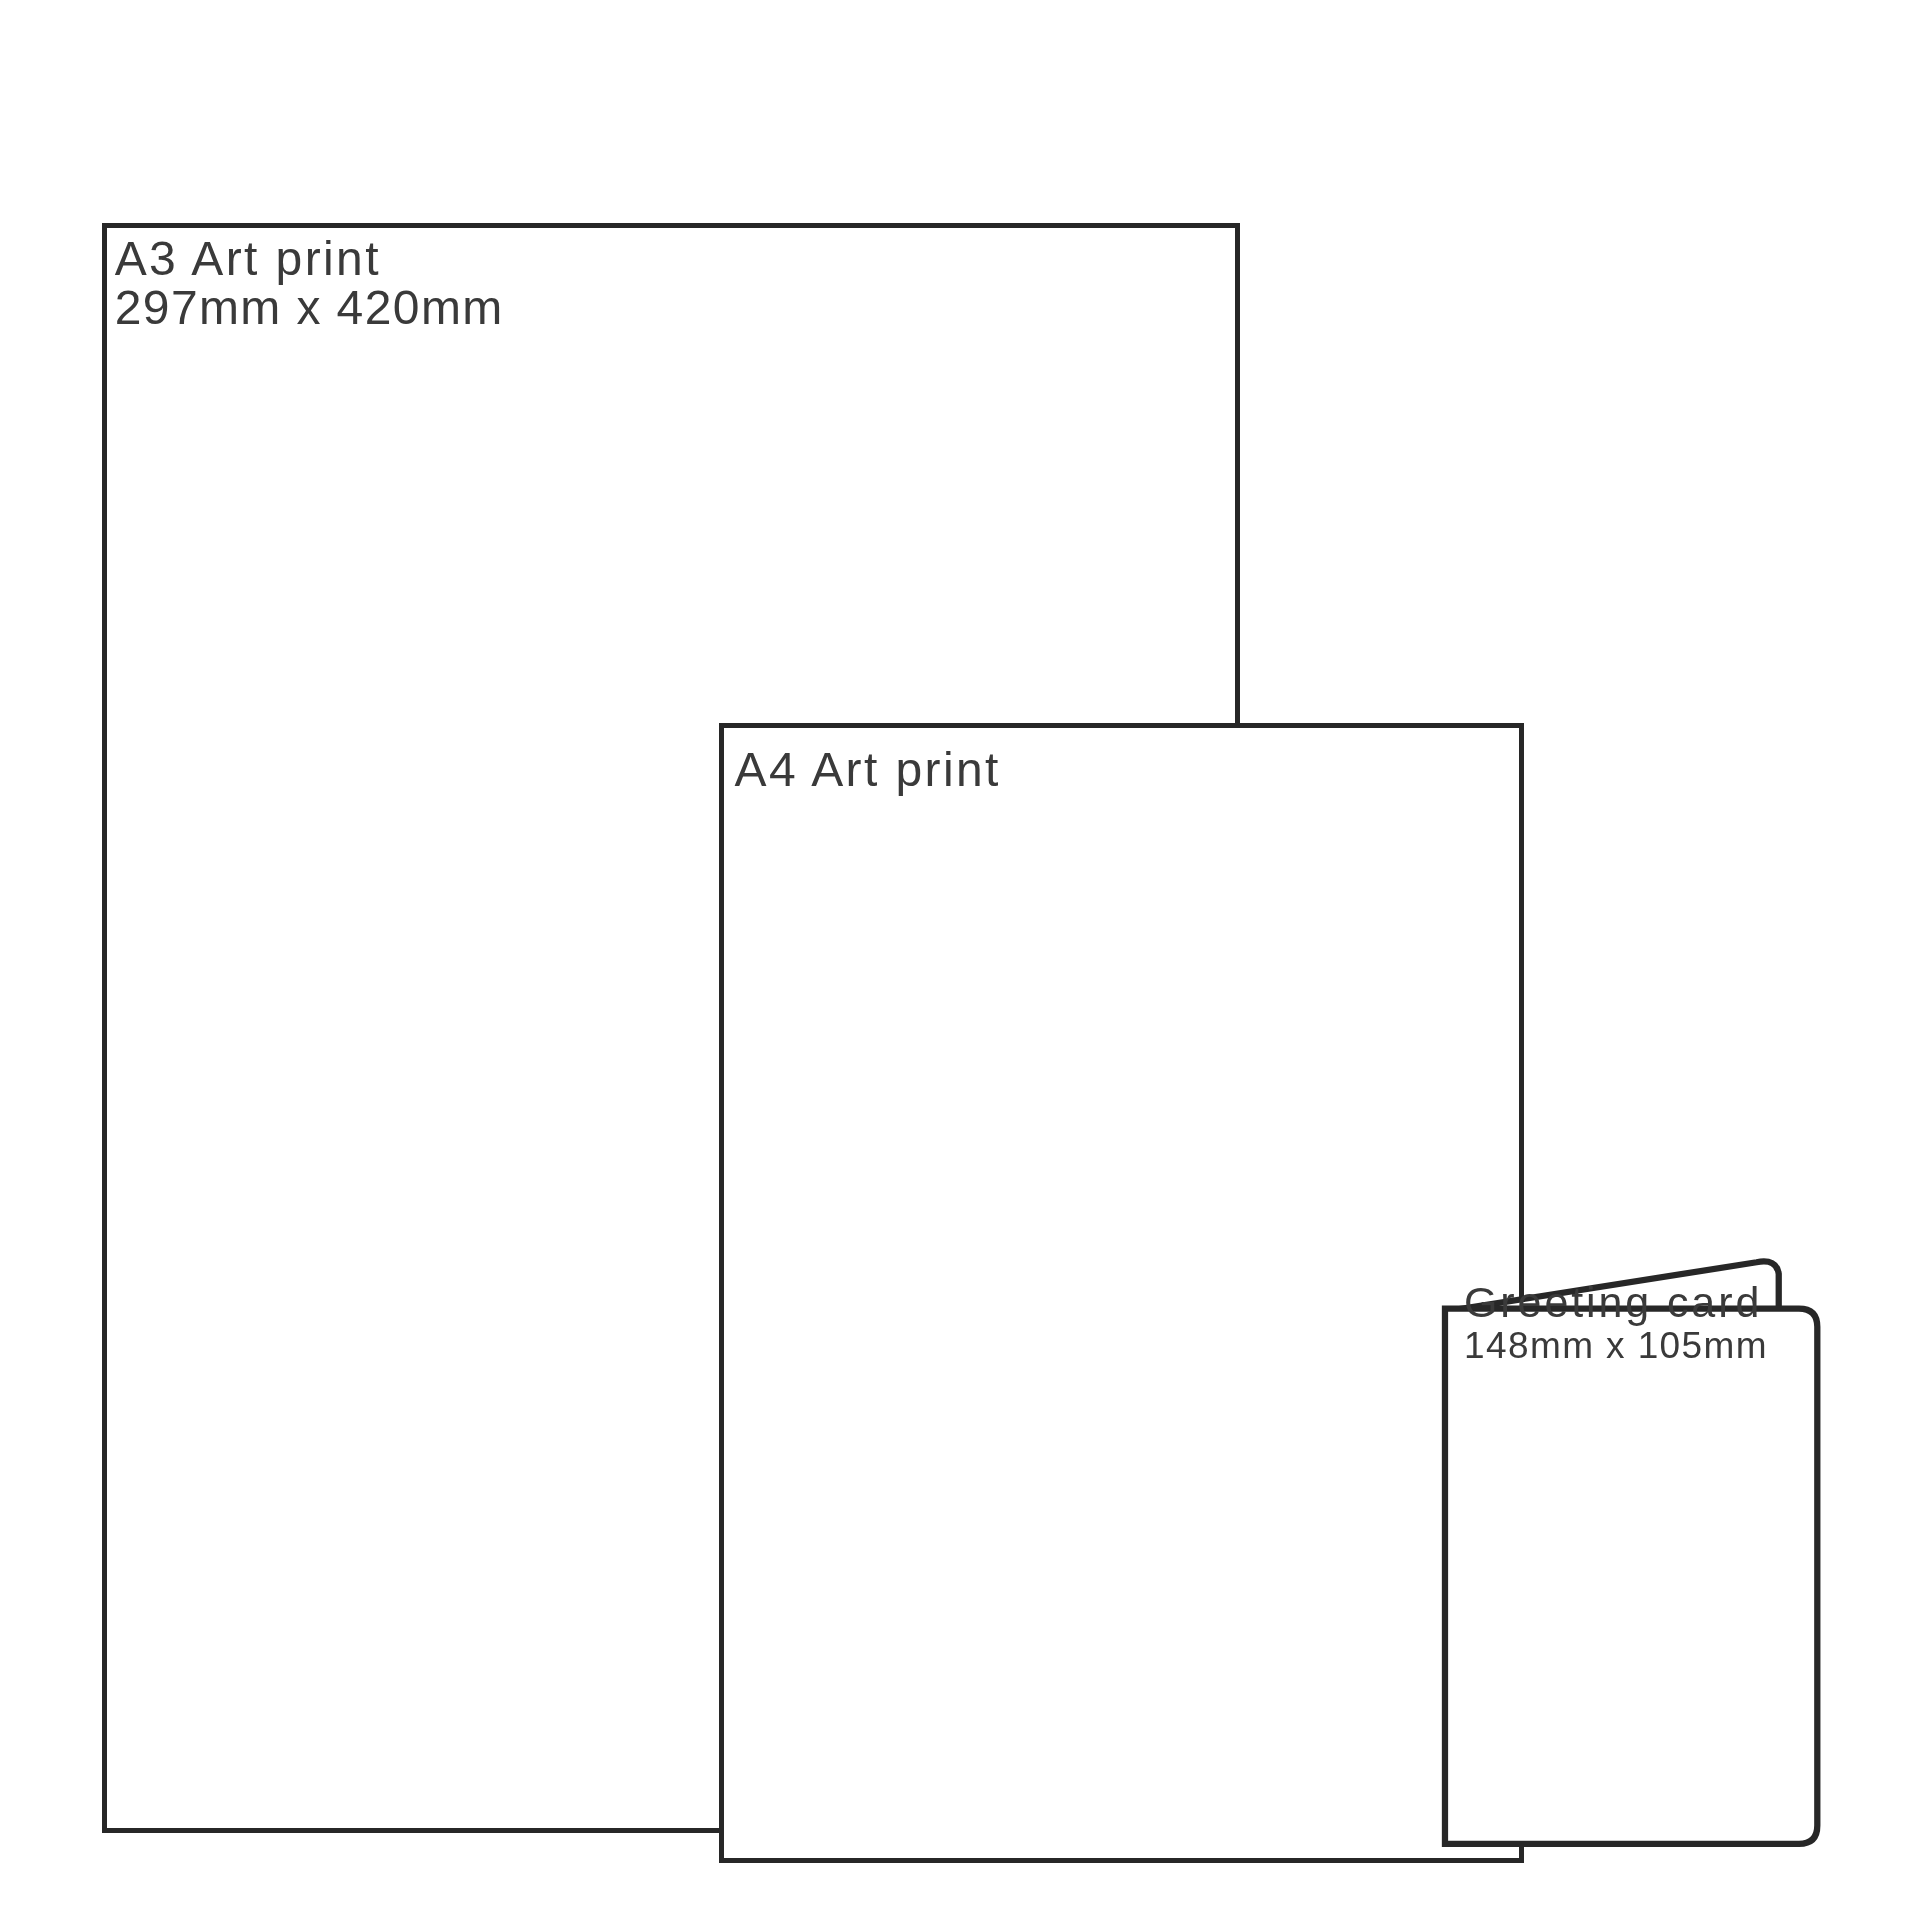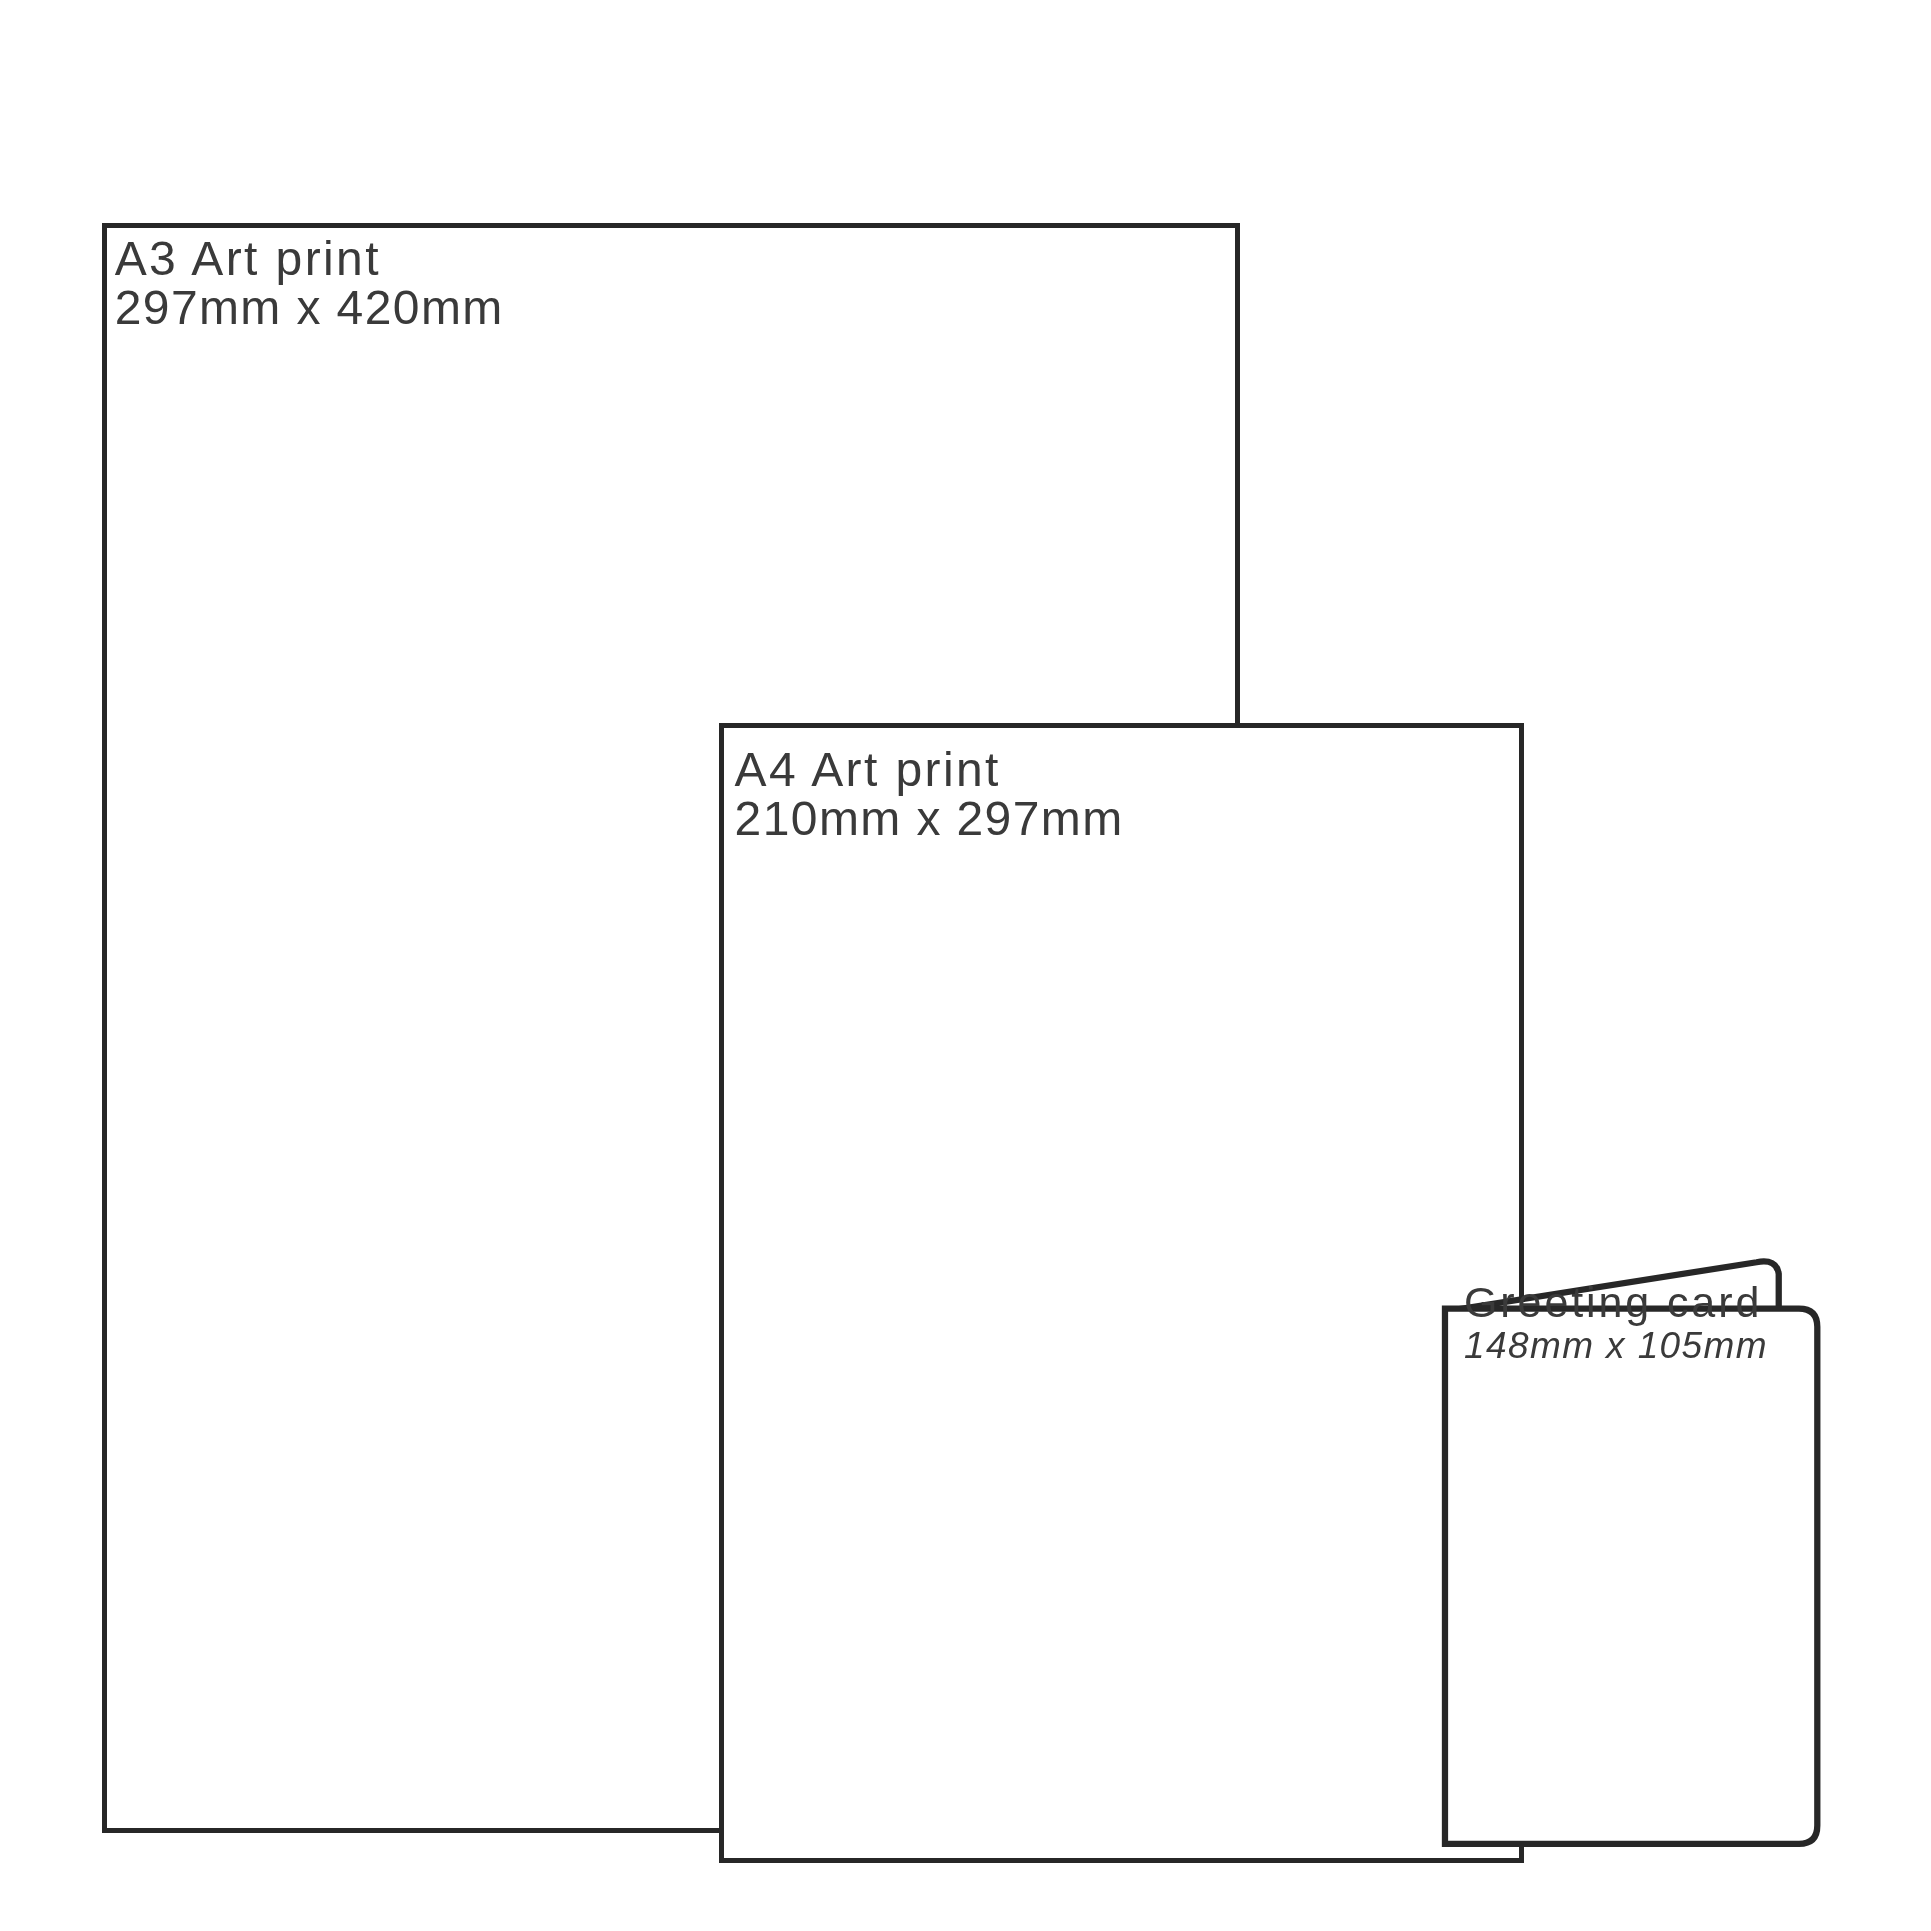--- a/index.html
+++ b/index.html
@@ -75,39 +75,37 @@
   }
   .label-card .title {
     font-size: 43px;
     line-height: 45px;
     letter-spacing: 2.9px;
   }
   .label-card .dims {
     font-size: 37px;
     line-height: 42px;
     letter-spacing: 1.4px;
-    font-style: italic;
   }
 </style>
 </head>
 <body>
 
 <div class="diagram">
 
   <div class="sheet sheet-a3">
     <div class="label label-a3">
       <div class="title">A3 Art print</div>
       <div class="dims">297mm x 420mm</div>
     </div>
   </div>
 
   <div class="sheet sheet-a4">
     <div class="label label-a4">
       <div class="title">A4 Art print</div>
-      <div class="dims">210mm x 297mm</div>
     </div>
   </div>
 
   <svg class="card-svg" viewBox="1440 1270 480 680" xmlns="http://www.w3.org/2000/svg">
     <path d="M 1497 1358 L 1820 1307 Q 1841 1303 1843 1319 L 1843 1358 Z"></path>
     <path d="M 1497 1355 L 1864 1355 Q 1883 1355 1883 1374 L 1883 1891 Q 1883 1910 1864 1910 L 1497 1910 Z"></path>
   </svg>
 
   <div class="label label-card">
     <div class="title">Greeting card</div>

